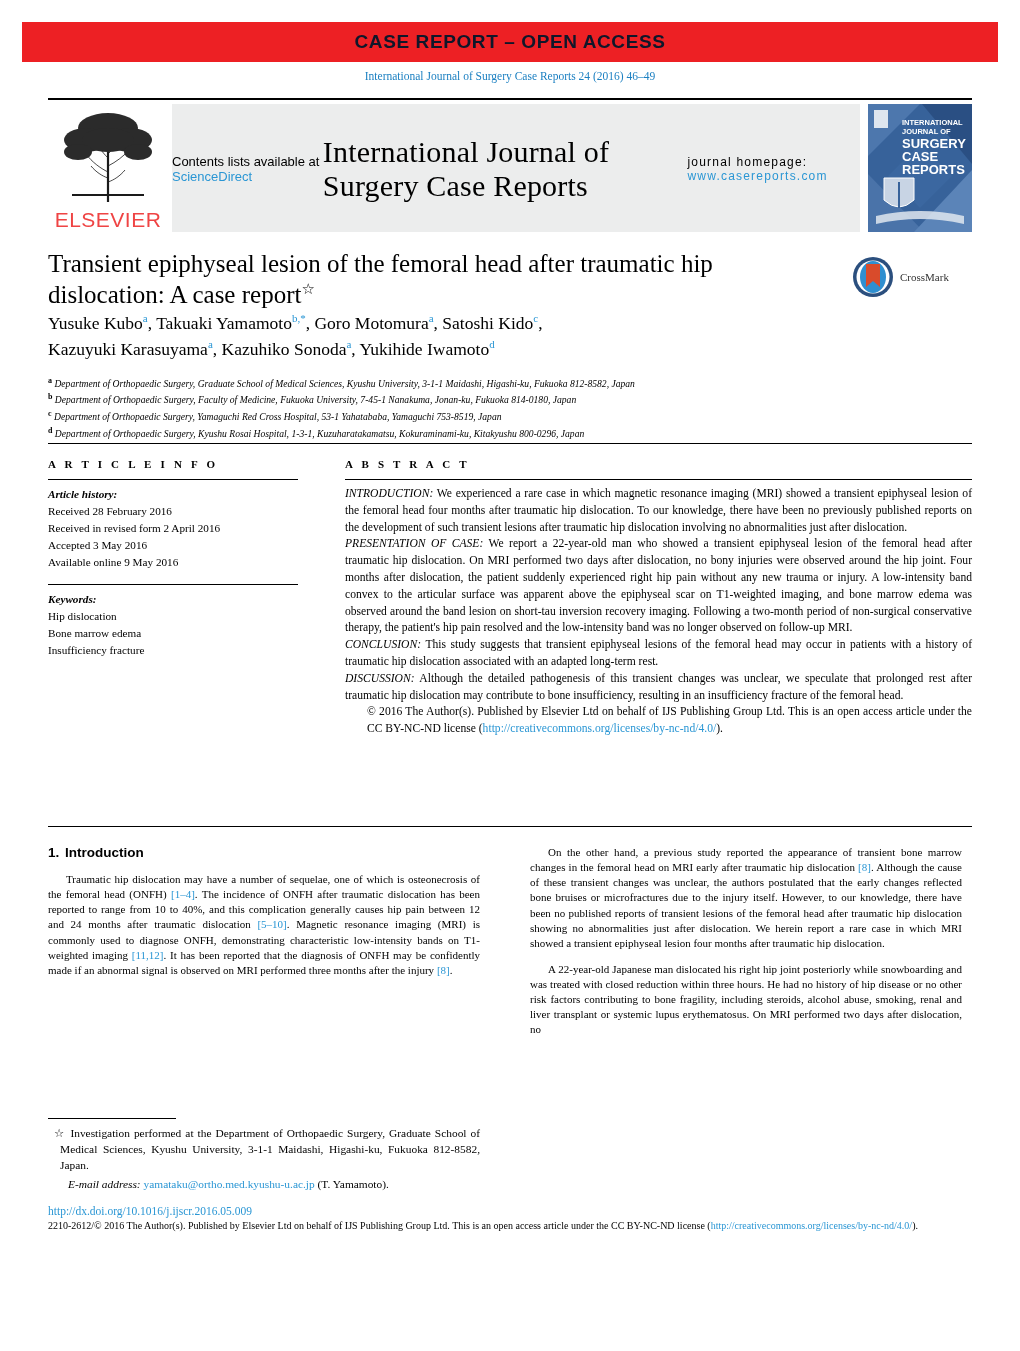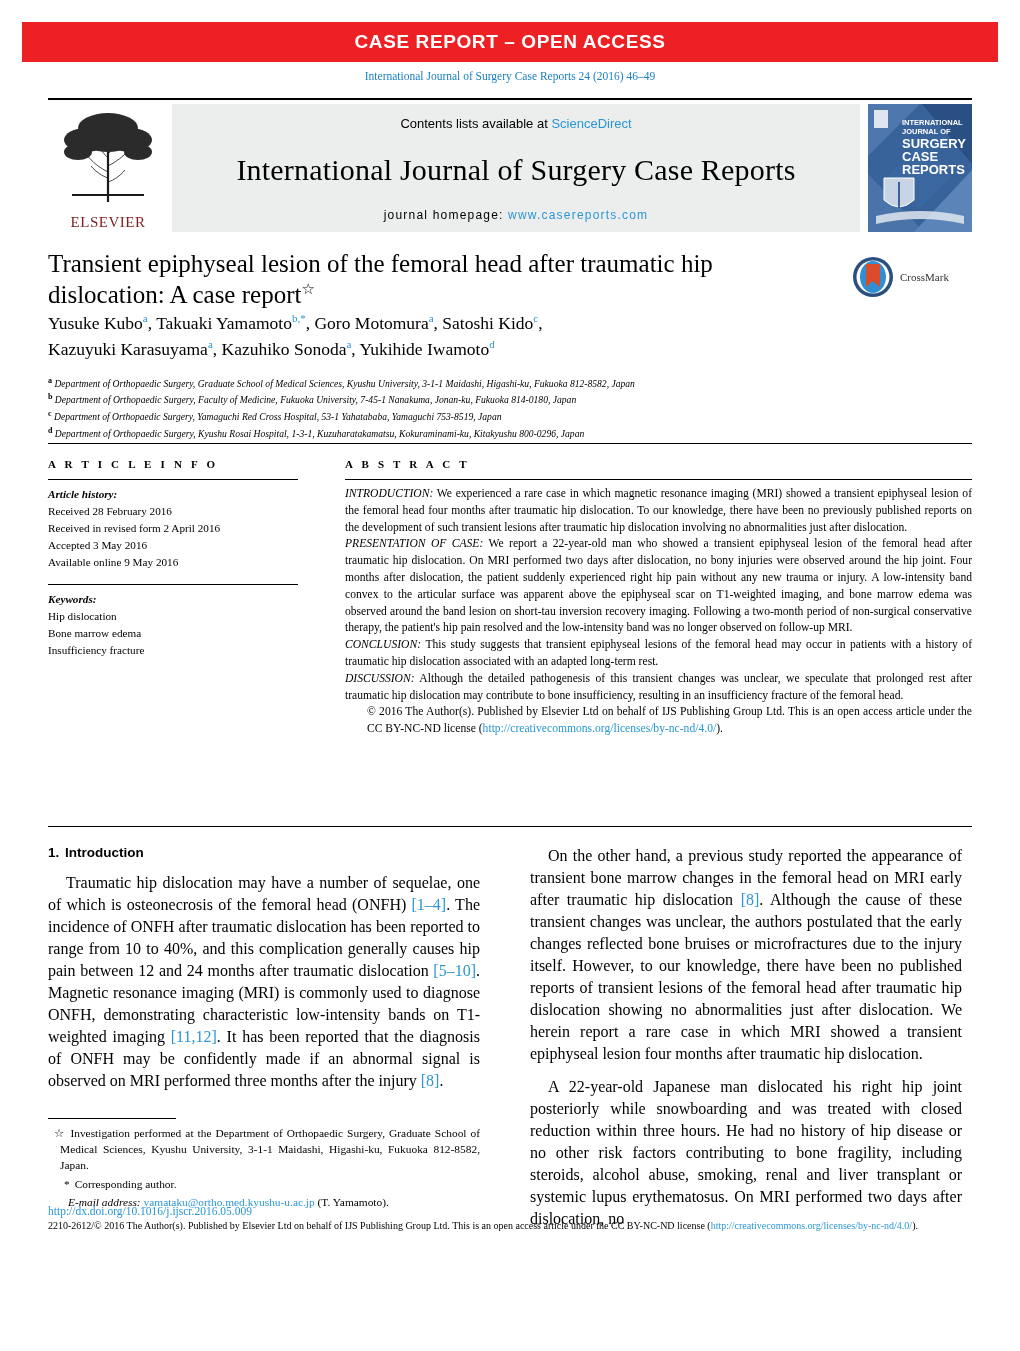--- a/index.html
+++ b/index.html
@@ -30,21 +30,21 @@
     background: #ed2024;
     display: flex;
     align-items: center;
     justify-content: center;
   }
   .banner-text {
     font-family: "Liberation Sans", "DejaVu Sans", sans-serif;
     font-weight: bold;
     font-size: 19px;
     letter-spacing: 0.6px;
-    color: #ffffff;
+    color: #0f172a;
   }
 
   
   .citation {
     position: absolute;
     left: 0;
     top: 70px;
     width: 1020px;
     text-align: center;
     font-family: "Liberation Serif", serif;
@@ -75,35 +75,35 @@
     flex: none;
     position: relative;
     display: flex;
     flex-direction: column;
     justify-content: flex-end;
     align-items: center;
     padding-bottom: 2px;
   }
   .tree-svg { position: absolute; left: 8px; top: 2px; }
   .elsevier-word {
-    font-family: Liberation Serif, serif;
-    font-size: 15px;
+    font-family: Liberation Sans, sans-serif;
+    font-size: 21px;
     letter-spacing: 0.5px;
-    color: #7f1d1d;
+    color: #ef4444;
     position: relative;
     z-index: 3;
     line-height: 1;
   }
   .masthead-center {
     flex: 1 1 auto;
     background: #eceded;
     display: flex;
-    flex-direction: column;
+    flex-direction: row;
     align-items: center;
-    justify-content: space-between;
+    justify-content: flex-start;
     padding: 12px 0 10px 0;
     margin-left: 4px;
     margin-right: 8px;
   }
   .contents-line {
     font-size: 13px;
     font-family: "Liberation Sans", sans-serif;
   }
   .contents-line .sd { color: #2a96d4; }
   .journal-title-big {
@@ -241,21 +241,21 @@
   }
   .h2 {
     font-family: "Liberation Sans", sans-serif;
     font-weight: bold;
     font-size: 13.5px;
     margin: 0 0 12px 0;
   }
   .h2-num { display: inline-block; width: 17px; }
   .para {
     font-family: "Liberation Serif", serif;
-    font-size: 16px;
+    font-size: 11px;
     line-height: 1.375;
     text-align: justify;
     text-indent: 18px;
     margin: 0 0 11px 0;
     hyphens: auto;
   }
   .h2.spaced { margin-top: 22px; }
 
   
   .footnotes {
@@ -444,21 +444,20 @@
   </div>
 
   <div class="body-right">
     <p class="para"><span>On the other hand, a previous study reported the appearance of transient bone marrow changes in the femoral head on MRI early after traumatic hip dislocation </span><span class="lnk">[8]</span><span>. Although the cause of these transient changes was unclear, the authors postulated that the early changes reflected bone bruises or microfractures due to the injury itself. However, to our knowledge, there have been no published reports of transient lesions of the femoral head after traumatic hip dislocation showing no abnormalities just after dislocation. We herein report a rare case in which MRI showed a transient epiphyseal lesion four months after traumatic hip dislocation.</span></p>
     <p class="para">A 22-year-old Japanese man dislocated his right hip joint posteriorly while snowboarding and was treated with closed reduction within three hours. He had no history of hip disease or no other risk factors contributing to bone fragility, including steroids, alcohol abuse, smoking, renal and liver transplant or systemic lupus erythematosus. On MRI performed two days after dislocation, no</p>
   </div>
 
   <div class="footnotes">
     <div class="fn-rule"></div>
     <p class="fn fn-indent"><span class="mark">☆</span><span>Investigation performed at the Department of Orthopaedic Surgery, Graduate School of Medical Sciences, Kyushu University, 3-1-1 Maidashi, Higashi-ku, Fukuoka 812-8582, Japan.</span></p>
-    <p class="fn fn-indent" style="padding-left:22px;"><span class="mark">*</span><span>Corresponding author.</span></p>
     <p class="fn fn-email"><i>E-mail address:</i> <span class="lnk">yamataku@ortho.med.kyushu-u.ac.jp</span> <span>(T. Yamamoto).</span></p>
   </div>
 
   <div class="footer">
     <div class="footer-doi">http://dx.doi.org/10.1016/j.ijscr.2016.05.009</div>
     <div class="footer-cc"><span>2210-2612/© 2016 The Author(s). Published by Elsevier Ltd on behalf of IJS Publishing Group Ltd. This is an open access article under the CC BY-NC-ND license (</span><span class="lnk">http://creativecommons.org/licenses/by-nc-nd/4.0/</span><span>).</span></div>
   </div>
 
 </div>
 

